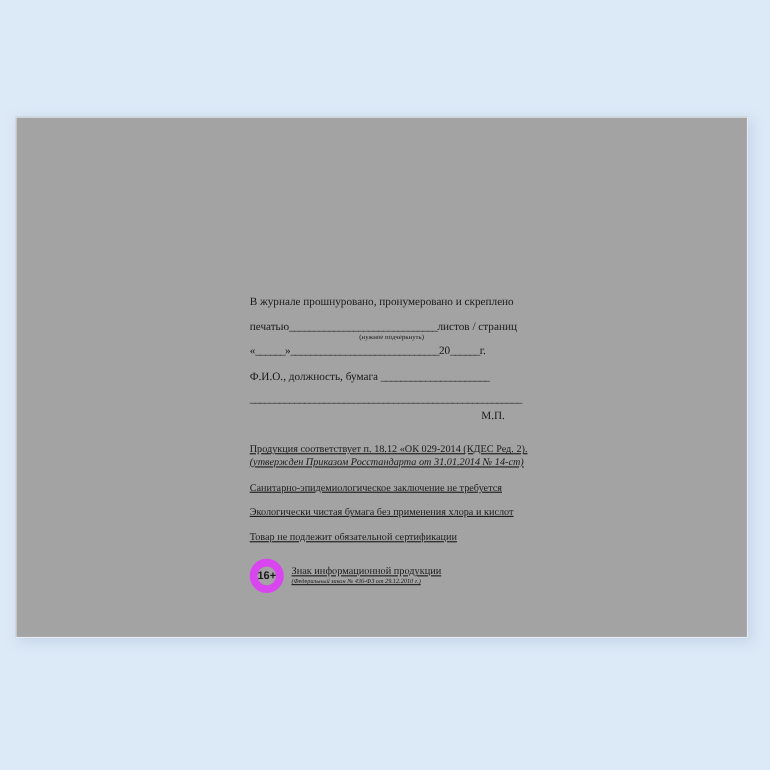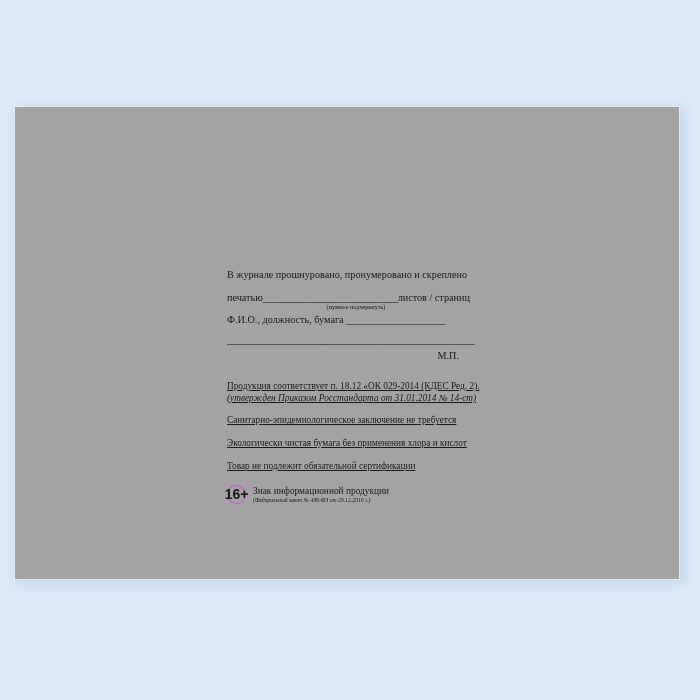--- a/index.html
+++ b/index.html
@@ -95,33 +95,34 @@
     font-style: italic;
   }
   .age-row {
     display: flex;
     align-items: center;
     margin-top: 13px;
   }
   .age-badge {
     width: 17px;
     height: 17px;
-    border: 1px solid #d946ef;
+    border: 7px solid #d946ef;
     border-radius: 50%;
     display: flex;
     align-items: center;
     justify-content: center;
-    font-size: 14px;
+    font-size: 10px;
     font-weight: bold;
     font-family: "Liberation Sans", sans-serif;
     margin-right: 7px;
     flex: 0 0 auto;
   }
   .age-texts {
     line-height: 1.15;
+    text-decoration: underline;
   }
   .age-title {
     font-size: 9.4px;
   }
   .age-sub {
     font-size: 5.7px;
     font-style: italic;
   }
 </style>
 </head>
@@ -137,20 +138,23 @@
 
       <div class="block-top">
 
         <div class="line-row">В журнале прошнуровано, пронумеровано и скреплено</div>
 
         <div class="line-row row-pechat">
           <span>печатью</span><span class="fill">______________________________</span><span>листов / страниц</span>
           <span class="note">(нужное подчеркнуть)</span>
         </div>
 
+        <div class="line-row row-date">
+          <span>«</span><span class="fill">______</span><span>»</span><span class="fill">______________________________</span><span>20</span><span class="fill">______</span><span>г.</span>
+        </div>
 
         <div class="line-row row-fio">
           <span>Ф.И.О., должность, бумага</span>
           <span class="fill">______________________</span>
         </div>
 
         <div class="line-row row-blank fill">_______________________________________________________</div>
 
         <div class="mp">М.П.</div>
 

